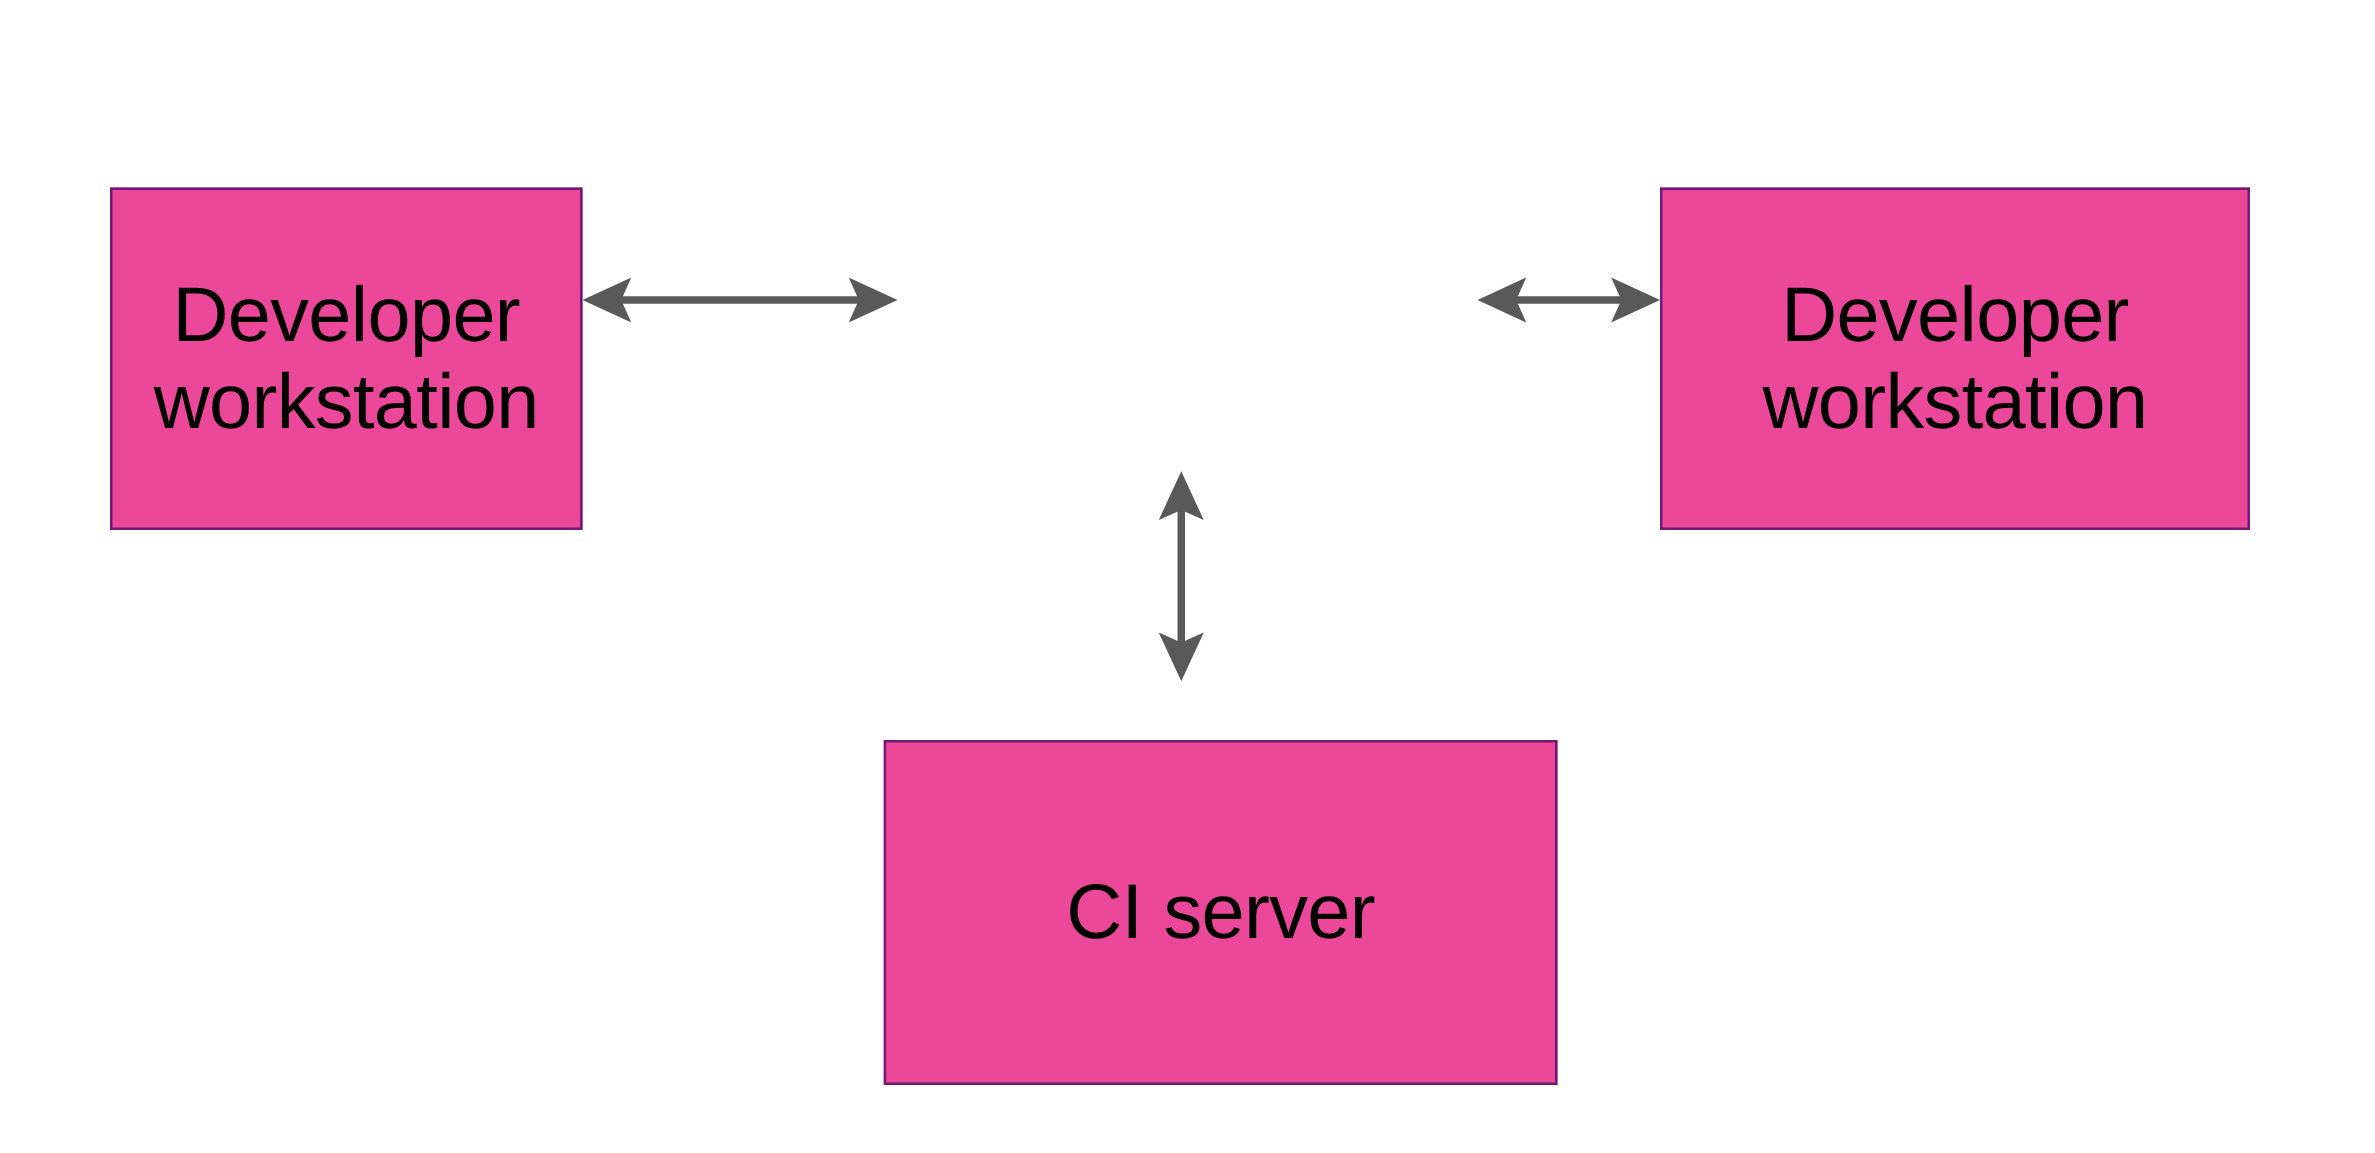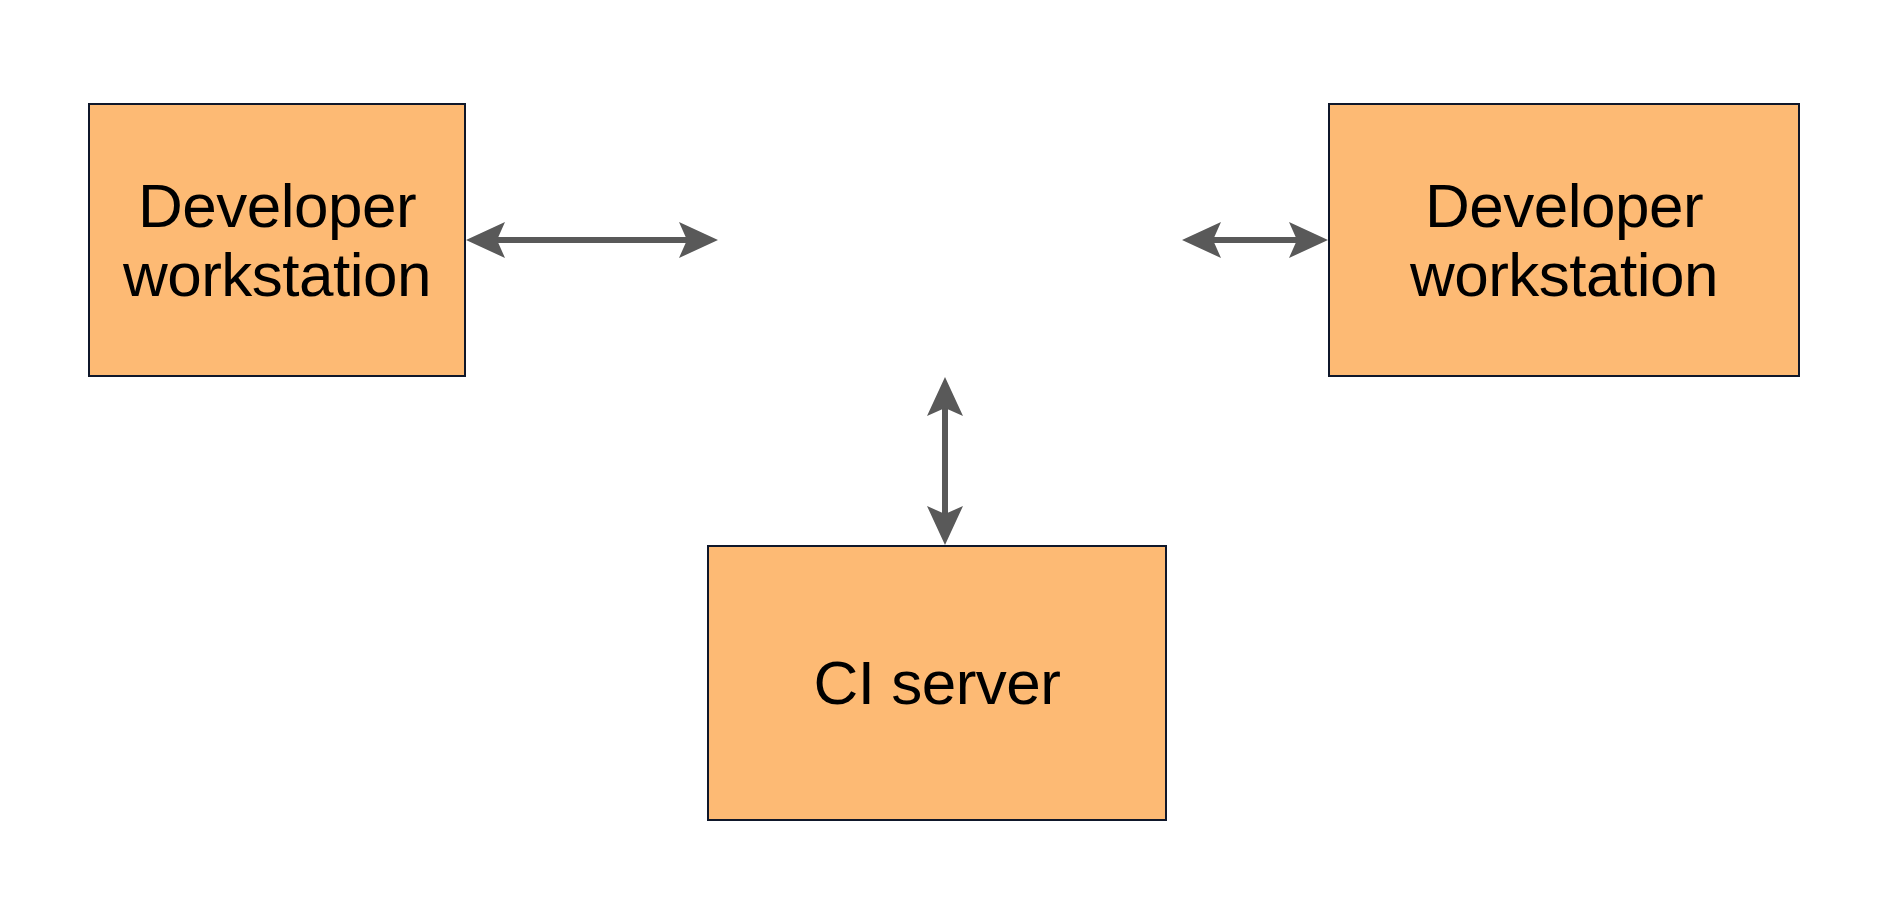--- a/index.html
+++ b/index.html
@@ -14,33 +14,34 @@
   #canvas {
     position: relative;
     width: 1900px;
     height: 922px;
     background: #ffffff;
     overflow: hidden;
   }
   .node {
     position: absolute;
     box-sizing: border-box;
-    background: #fdba74;
-    border: 2px solid #0f172a;
+    background: #ec4899;
+    border: 2px solid #701a75;
     display: flex;
     align-items: center;
     justify-content: center;
     text-align: center;
     color: #000000;
     font-family: "Liberation Sans", sans-serif;
     font-weight: 400;
     line-height: 1.12;
     letter-spacing: -0.5px;
     white-space: pre-line;
     user-select: none;
+    margin-top: 47px;
   }
   #node-dev-left {
     left: 88px;
     top: 103px;
     width: 378px;
     height: 274px;
     font-size: 62px;
   }
   #node-shared-cache {
     left: 718px;
@@ -52,21 +53,21 @@
   #node-dev-right {
     left: 1328px;
     top: 103px;
     width: 472px;
     height: 274px;
     font-size: 62px;
   }
   #node-ci-server {
     left: 707px;
     top: 545px;
-    width: 460px;
+    width: 539px;
     height: 276px;
     font-size: 62px;
   }
   .edge-svg {
     position: absolute;
     left: 0;
     top: 0;
     width: 1900px;
     height: 922px;
     pointer-events: none;

